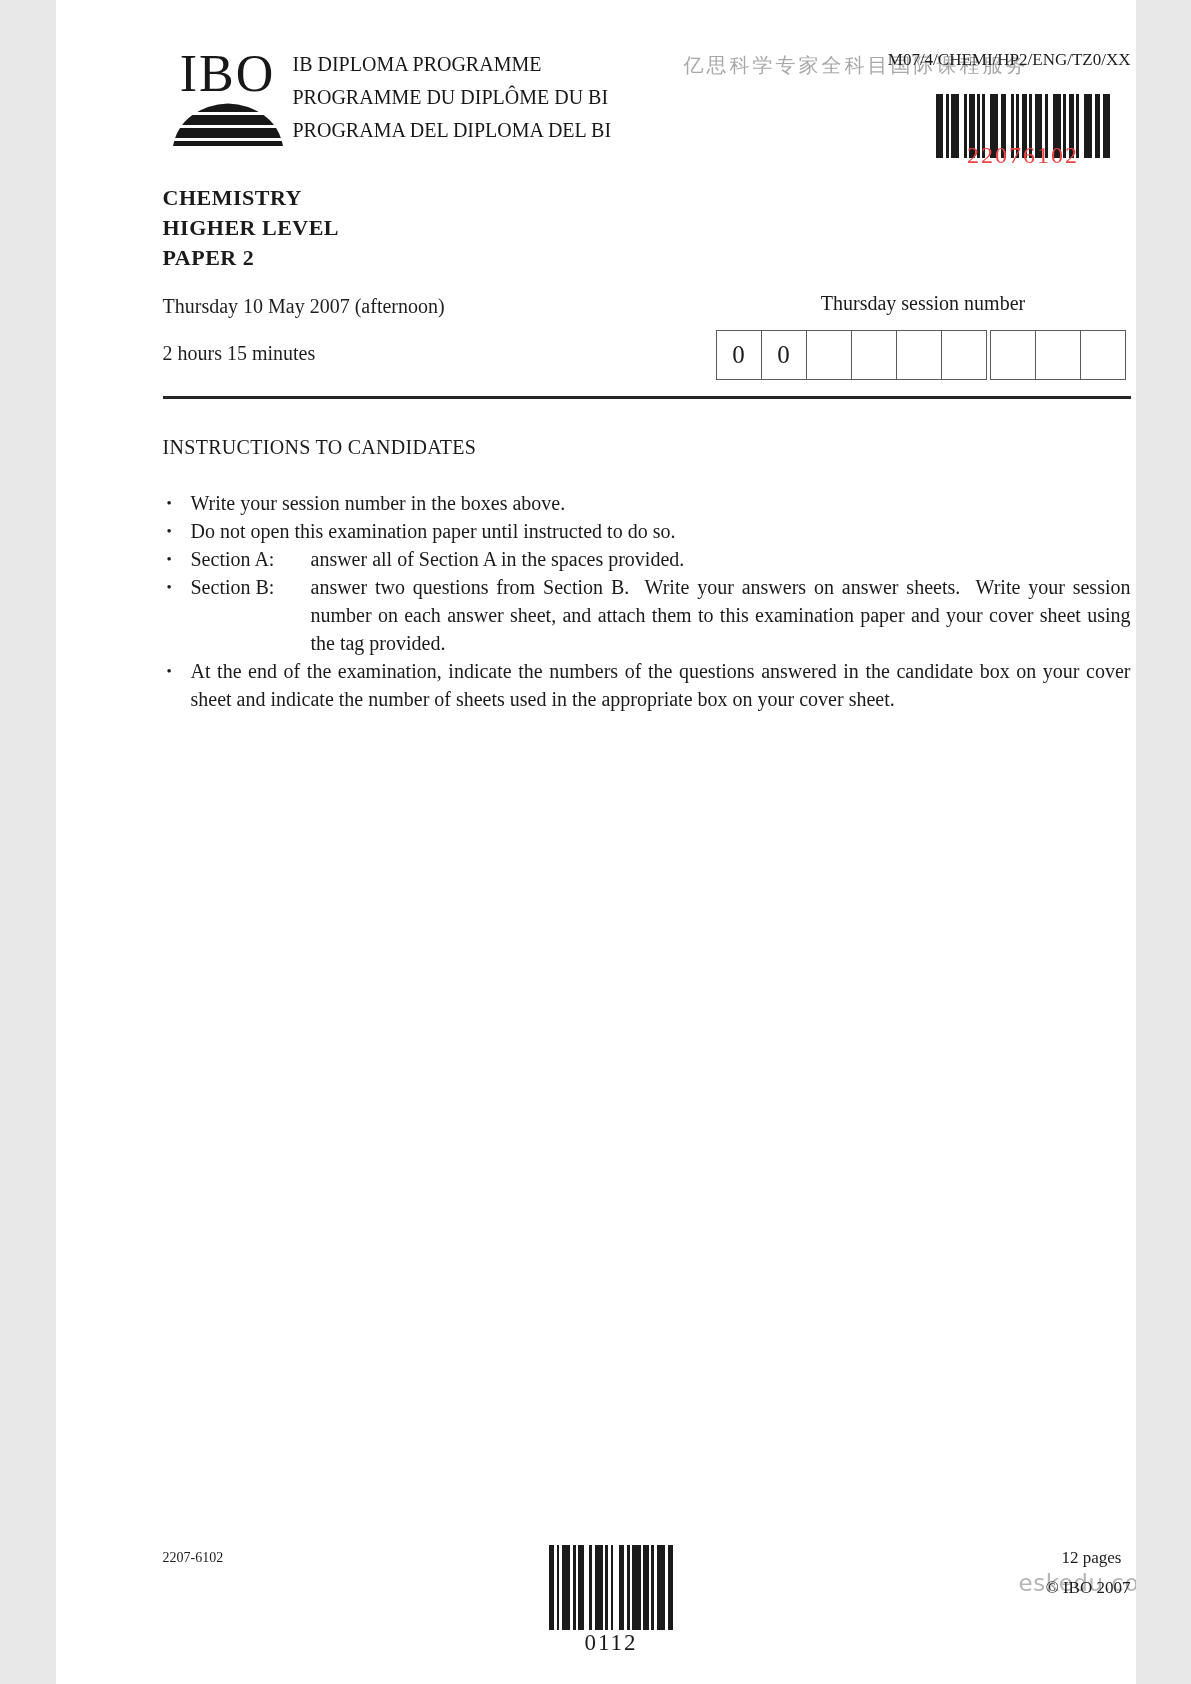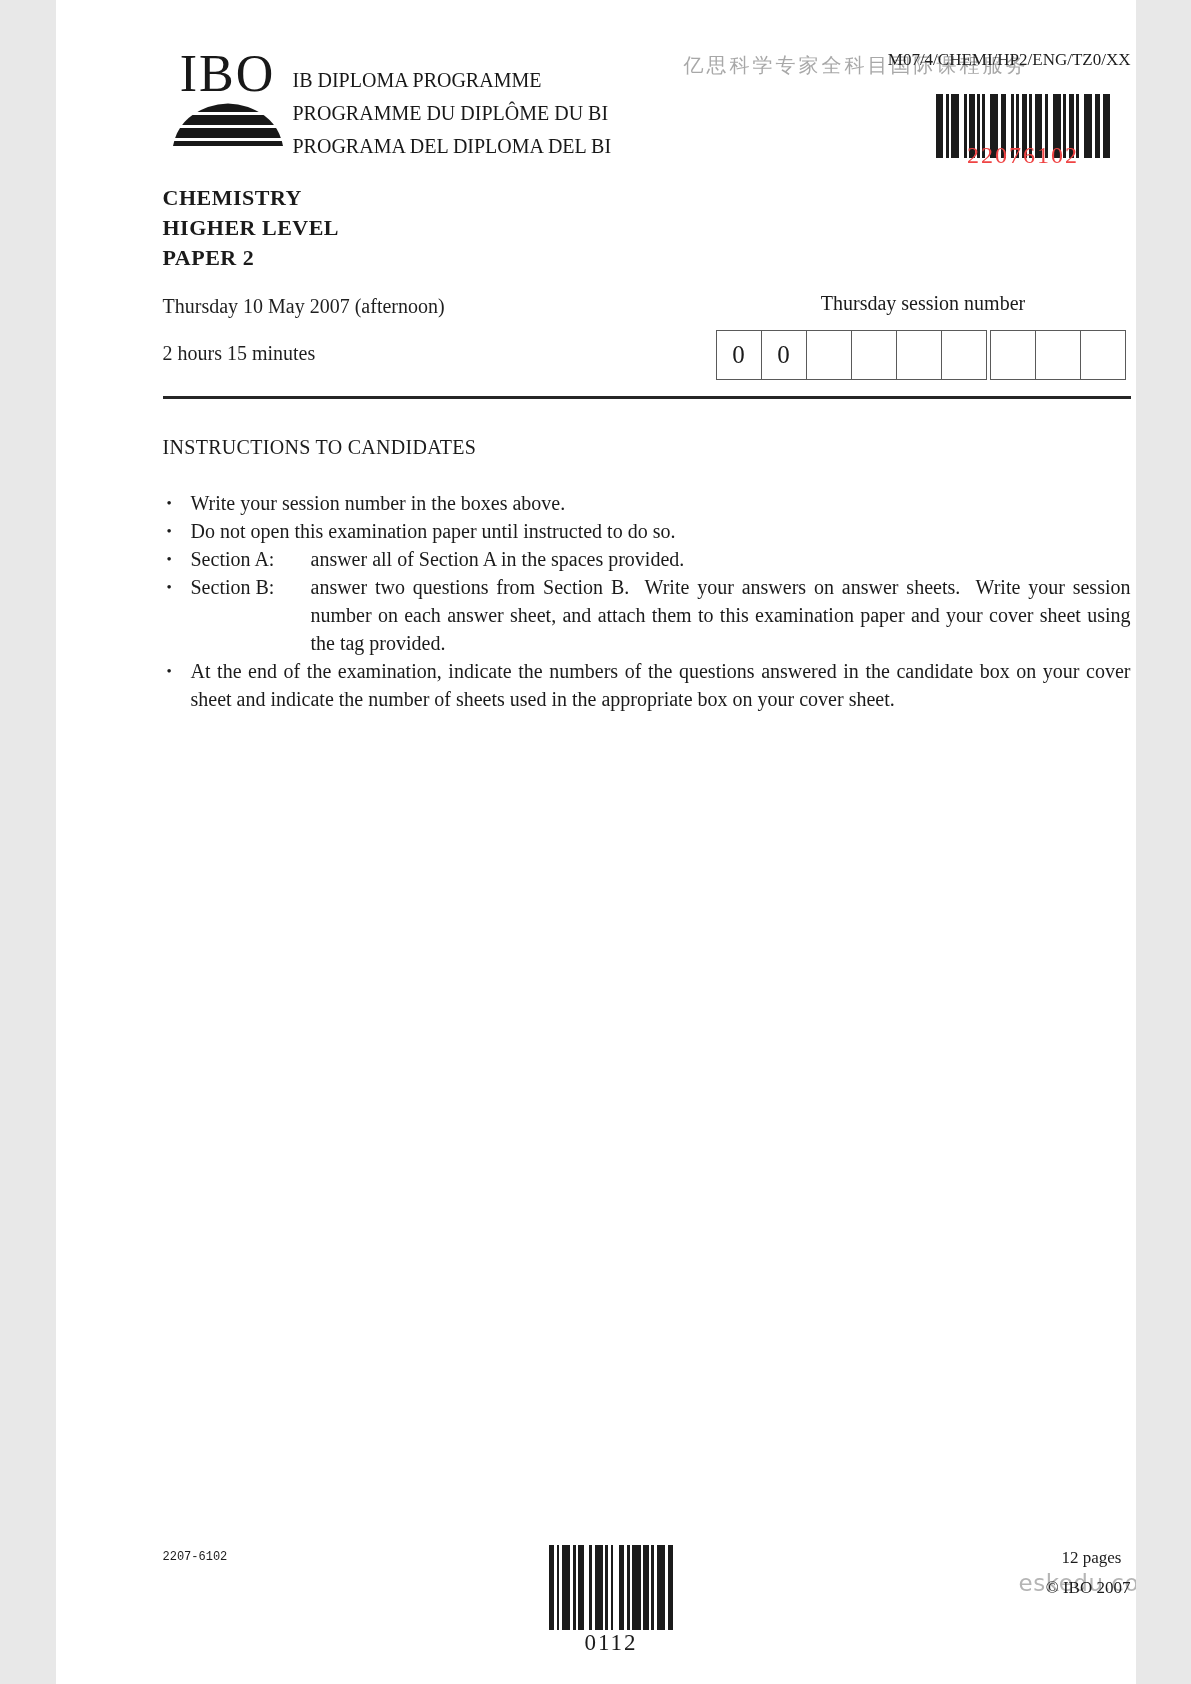--- a/index.html
+++ b/index.html
@@ -13,21 +13,21 @@
     overflow:hidden;
   }
   
   .logo-block{position:absolute;left:112px;top:48px;width:120px;}
   .logo-text{
     font-size:52px;line-height:52px;letter-spacing:2px;
     font-family:"Liberation Serif", serif;color:#181818;
     text-align:center;
   }
   .logo-dome{display:block;margin:2px auto 0 auto;}
-  .programme{position:absolute;left:237px;top:64px;}
+  .programme{position:absolute;left:237px;top:48px;}
   .programme div{
     font-size:20px;line-height:33px;color:#181818;
     font-family:"Liberation Serif", serif;
   }
   
   .code-wrap{position:absolute;left:600px;top:50px;width:475px;height:30px;}
   .top-watermark{
     position:absolute;left:28px;top:2px;
     color:#a8a8a8;font-size:20px;letter-spacing:3px;
     font-family:"DejaVu Sans", sans-serif;
@@ -89,21 +89,21 @@
   .bullet-row{
     display:grid;grid-template-columns:28px 1fr;
     font-size:20px;line-height:28px;color:#1b1b1b;
   }
   .bullet-dot{font-size:15px;line-height:28px;padding-left:4px;}
   .bullet-body{display:grid;grid-template-columns:120px 1fr;}
   .bullet-body.no-label{grid-template-columns:1fr;}
   .bullet-label{white-space:nowrap;}
   .bullet-text{text-align:justify;white-space:pre-wrap;}
   
-  .footer-number{position:absolute;left:107px;top:1550px;font-size:12px;color:#1b1b1b;font-family:Liberation Mono, monospace;}
+  .footer-number{position:absolute;left:107px;top:1550px;font-size:14px;color:#1b1b1b;}
   .pages-label{position:absolute;left:866px;top:1548px;width:200px;text-align:right;font-size:17px;color:#1b1b1b;}
   .copyright{position:absolute;left:875px;top:1578px;width:200px;text-align:right;font-size:17px;color:#1b1b1b;z-index:2;}
   .bottom-watermark{
     position:absolute;left:963px;top:1570px;
     color:#b5b5b5;font-size:23px;z-index:1;
     font-family:"DejaVu Sans", sans-serif;letter-spacing:0.5px;
   }
 </style>
 </head>
 <body>

